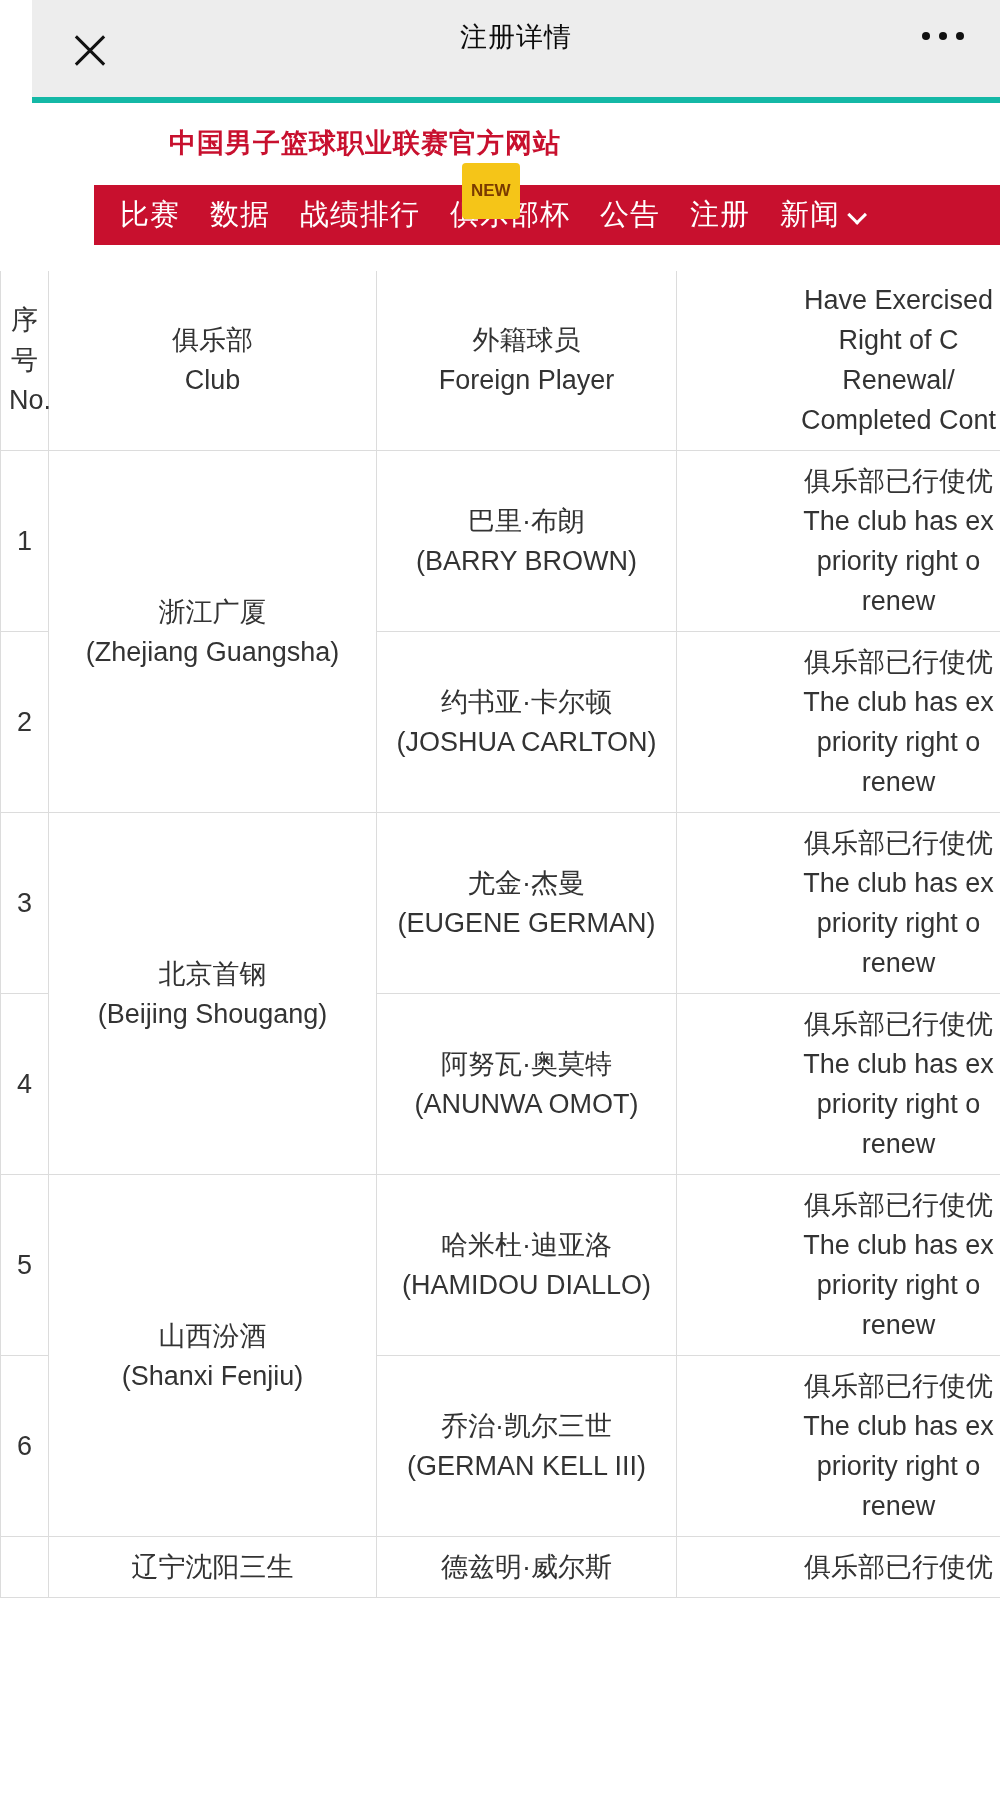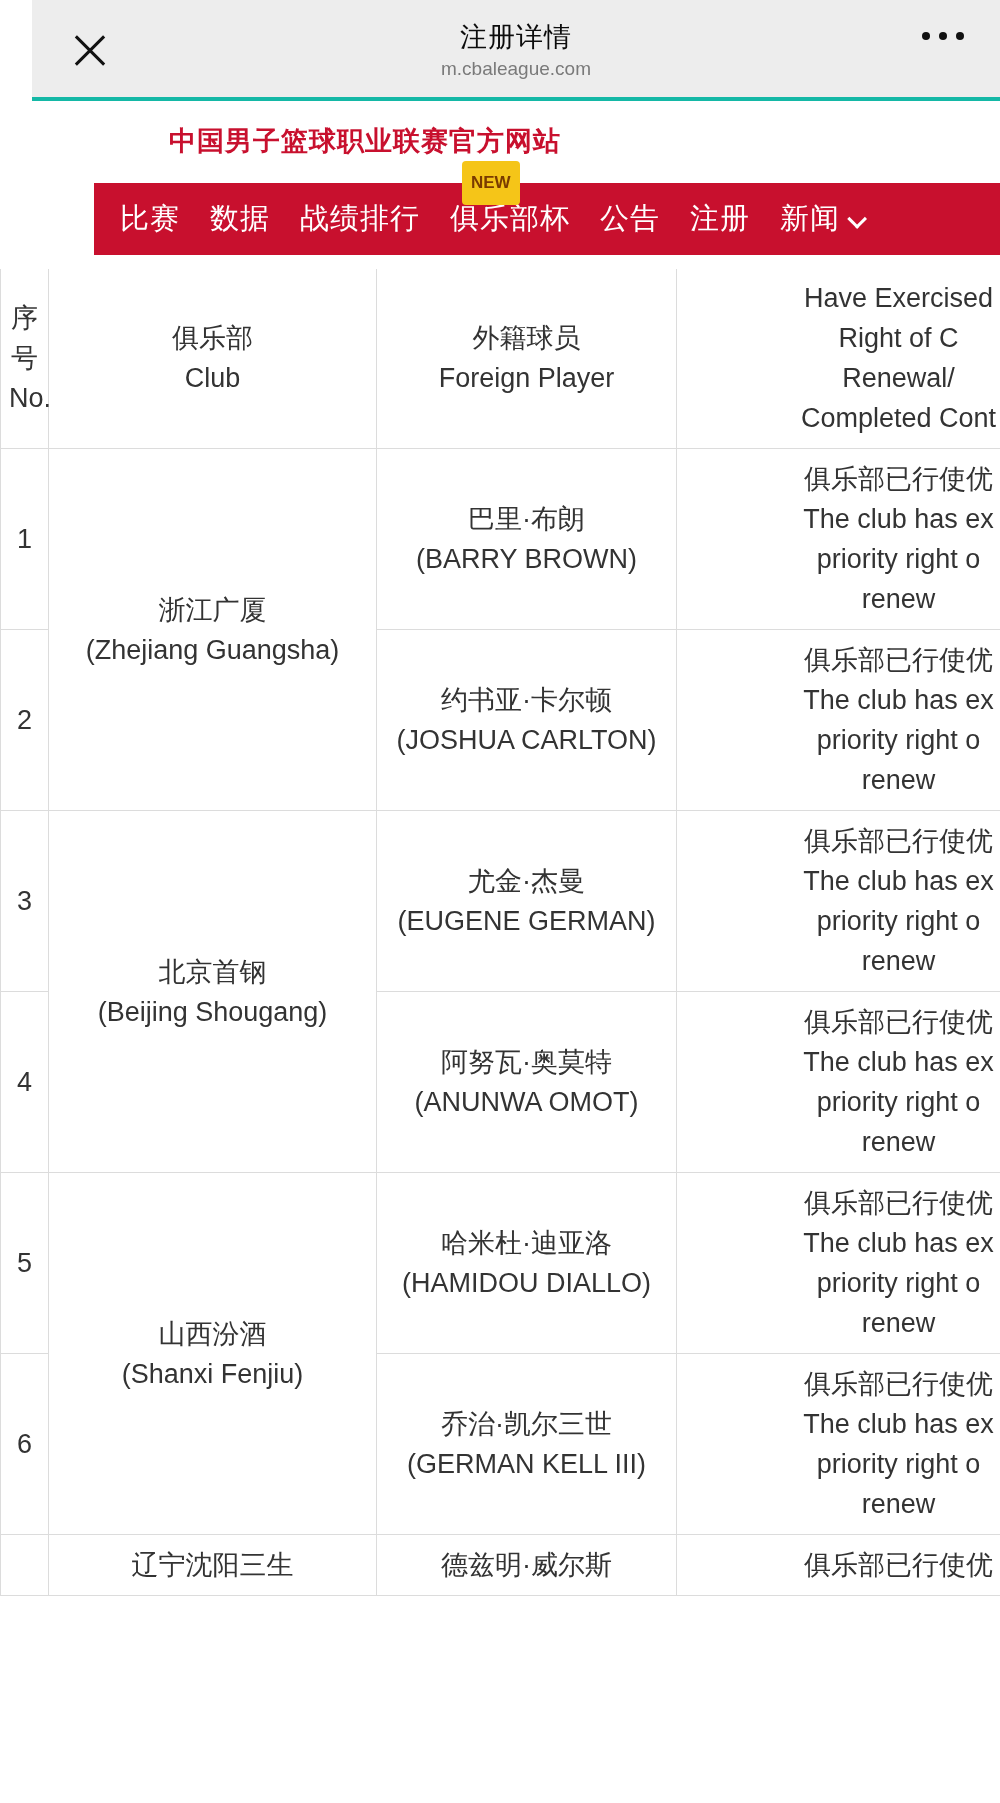--- a/index.html
+++ b/index.html
@@ -13,21 +13,21 @@
     font-family: "Liberation Sans", sans-serif;
     overflow: hidden;
     position: relative;
   }
 
   
   .wx-header {
     position: relative;
     height: 97px;
     background: #ededed;
-    border-bottom: 4px solid #14b8a6;
+    border-bottom: 6px solid #14b8a6;
     margin-left: 32px;
   }
   .wx-close {
     position: absolute;
     left: 38px;
     top: 30px;
     width: 40px;
     height: 40px;
     cursor: pointer;
   }
@@ -148,21 +148,21 @@
     color: #c0113a;
     letter-spacing: -1px;
   }
 
   
   .navbar {
     position: absolute;
     left: 94px;
     right: 0;
     top: 82px;
-    height: 72px;
+    height: 60px;
     background: #c8102e;
     display: flex;
     align-items: center;
     padding-left: 26px;
     box-sizing: border-box;
   }
   .nav-item {
     color: #ffffff;
     font-size: 29px;
     margin-right: 30px;
@@ -182,21 +182,21 @@
     transform: rotate(45deg) translateY(-3px);
   }
   .new-badge {
     position: absolute;
     left: 462px;
     top: 60px;
     background: #f5c518;
     color: #7a3b00;
     font-size: 17px;
     font-weight: bold;
-    padding: 12px 9px;
+    padding: 18px 9px;
     border-radius: 4px;
     line-height: 20px;
     z-index: 5;
   }
 
   
   .table-wrap {
     position: relative;
     width: 1000px;
     overflow: hidden;
@@ -231,21 +231,20 @@
   .cn { display: block; }
   .en { display: block; }
 </style>
 </head>
 <body>
 
 <div class="wx-header">
   <div class="wx-close"></div>
   <div class="wx-titlewrap">
     <div class="wx-title">注册详情</div>
-    <div class="wx-url">m.cbaleague.com</div>
   </div>
   <div class="wx-dots">
     <i></i>
     <i></i>
     <i></i>
   </div>
 </div>
 
 <div class="site-head">
 

